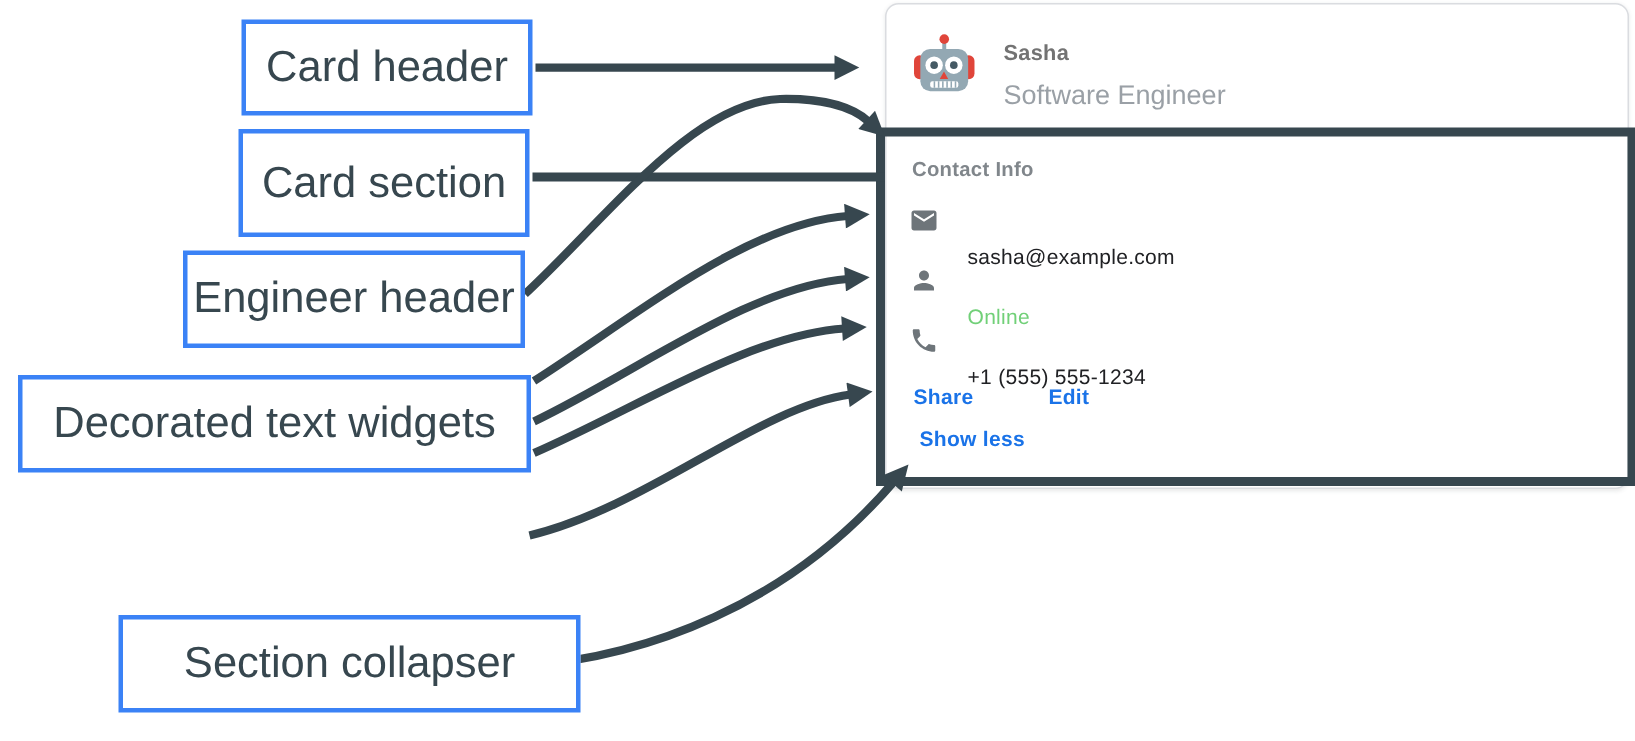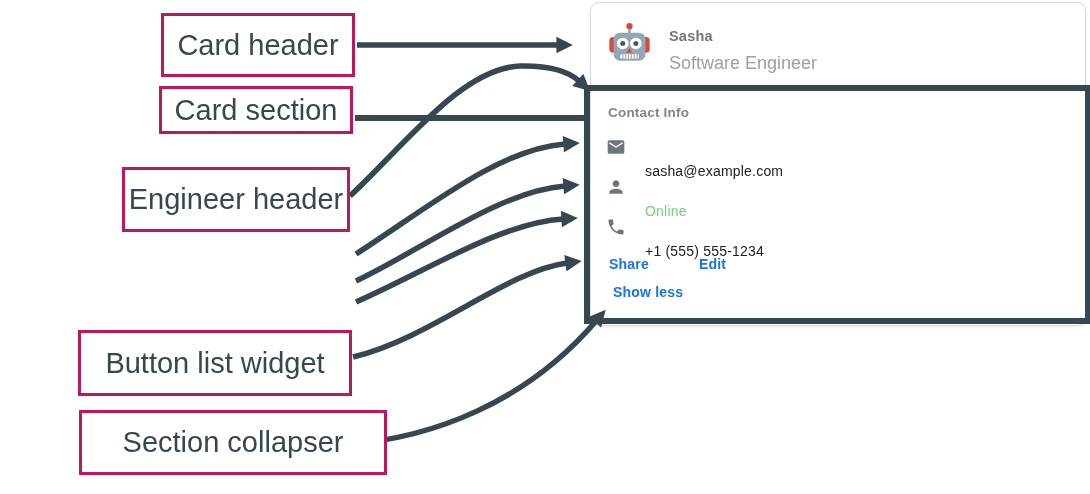--- a/index.html
+++ b/index.html
@@ -3,21 +3,21 @@
 <meta charset="utf-8">
 <style>
   html,body{margin:0;padding:0;background:#ffffff;}
   .canvas{
     position:relative;width:1090px;height:494px;overflow:hidden;
     background:#ffffff;font-family:"Liberation Sans",sans-serif;
   }
   
   .label-box{
     position:absolute;box-sizing:border-box;background:#ffffff;
-    border:3px solid #be185d;color:#37474F;
+    border:3px solid #3b82f6;color:#37474F;
     display:flex;align-items:center;justify-content:center;
     font-size:29px;line-height:1;white-space:nowrap;z-index:3;
   }
   
   .arrows{position:absolute;left:0;top:0;z-index:2;pointer-events:none;}
   
   .card{
     position:absolute;left:590px;top:2px;width:496px;height:324px;
     background:#ffffff;border:1px solid #DADCE0;border-radius:9px;
     box-shadow:0 1px 3px rgba(60,64,67,.12);box-sizing:border-box;z-index:1;
@@ -123,30 +123,30 @@
       <path d="M356,302 C425,272 500,223 563,219" marker-end="url(#ah)"></path>
       <path d="M353,357 C432,338 506,271 567,263" marker-end="url(#ah)"></path>
       <path d="M350,444 C430,438 525,404 596,321" marker-end="url(#ah)"></path>
     </g>
   </svg>
 
   <div class="label-box" style="left:161px;top:13px;width:194px;height:64px;">
     <span>Card header</span>
   </div>
 
-  <div class="label-box" style="left:159px;top:86px;width:194px;height:48px;">
+  <div class="label-box" style="left:159px;top:86px;width:194px;height:72px;">
     <span>Card section</span>
   </div>
 
   <div class="label-box" style="left:122px;top:167px;width:228px;height:65px;">
     <span>Engineer header</span>
   </div>
 
+  <div class="label-box" style="left:12px;top:250px;width:342px;height:65px;">
+    <span>Decorated text widgets</span>
+  </div>
 
-  <div class="label-box" style="left:78px;top:330px;width:274px;height:66px;">
-    <span>Button list widget</span>
-  </div>
 
   <div class="label-box" style="left:79px;top:410px;width:308px;height:65px;">
     <span>Section collapser</span>
   </div>
 
 </div>
 
 </body></html>

